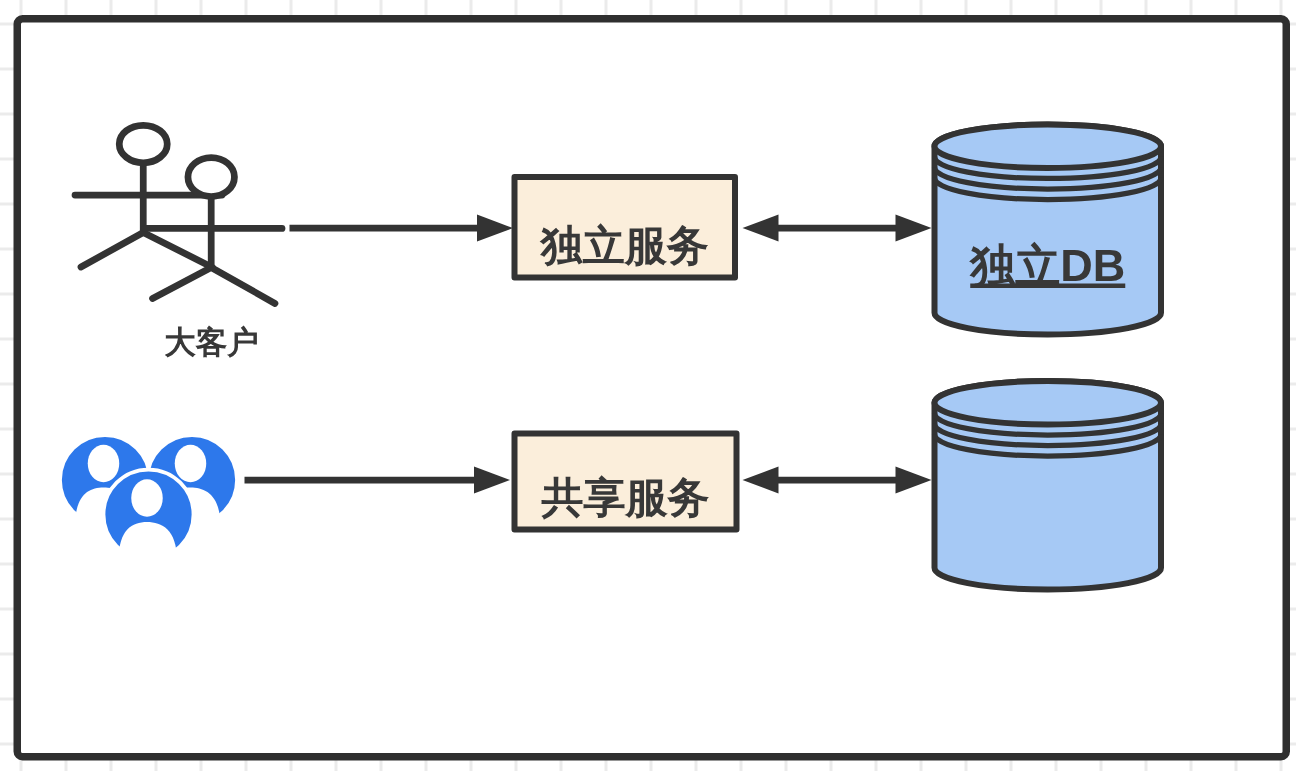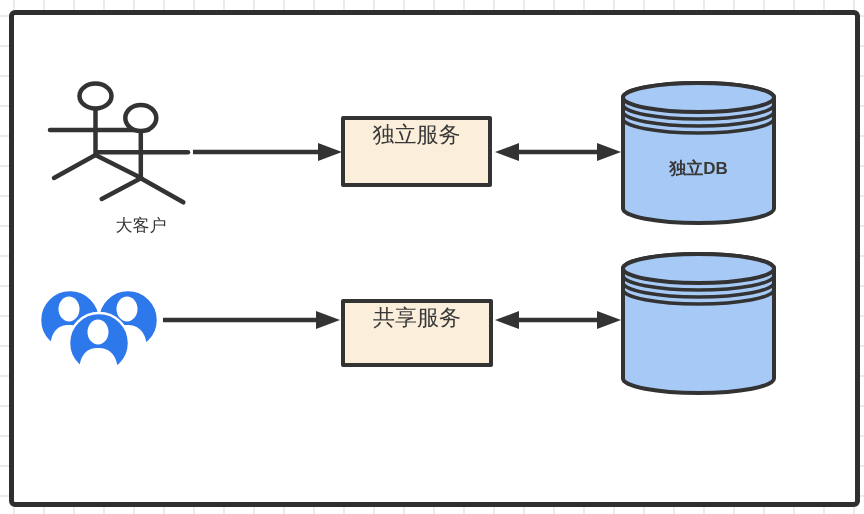--- a/index.html
+++ b/index.html
@@ -36,28 +36,28 @@
   .arrow-line{stroke:var(--stroke);stroke-width:4.5;fill:none;}
   .arrow-head{fill:var(--stroke);stroke:none;}
   .cyl{fill:var(--db-fill);stroke:var(--stroke);stroke-width:4;stroke-linejoin:round;}
   .cyl-ring{fill:none;stroke:var(--stroke);stroke-width:3.5;}
   .pp-circle{fill:var(--people-blue);stroke:#ffffff;stroke-width:2.5;}
   .pp-white{fill:#ffffff;stroke:none;}
   .label{
     position:absolute;z-index:3;color:var(--text);
     text-align:center;white-space:nowrap;
   }
-  .customer-label{font-size:17px;font-weight:400;}
+  .customer-label{font-size:21px;font-weight:700;}
   .service-box{
     position:absolute;z-index:3;box-sizing:border-box;
     background:var(--service-fill);border:4px solid var(--stroke);border-radius:2px;
-    display:flex;align-items:flex-start;justify-content:center;
-    font-size:22px;font-weight:400;color:var(--text);
+    display:flex;align-items:flex-end;justify-content:center;
+    font-size:28px;font-weight:700;color:var(--text);
   }
-  .db-label{font-size:17px;font-weight:600;}
+  .db-label{font-size:30px;font-weight:600;text-decoration:underline;}
 </style>
 </head>
 <body>
 
 <div class="stage">
 
   <div class="canvas"></div>
 
   <svg class="overlay" viewBox="0 0 864 514">
 
@@ -140,20 +140,20 @@
     </g>
   </svg>
 
   <div class="label customer-label" style="left:82px;top:214px;width:118px;">大客户</div>
 
 
   <div class="service-box" style="left:341px;top:116px;width:151px;height:71px;">
     <span>独立服务</span>
   </div>
 
-  <div class="service-box" style="left:341px;top:287px;width:152px;height:68px;margin-top:12px;">
+  <div class="service-box" style="left:341px;top:287px;width:152px;height:68px;">
     <span>共享服务</span>
   </div>
 
   <div class="label db-label" style="left:623px;top:157px;width:151px;">独立DB</div>
 
 
 </div>
 
 </body></html>

